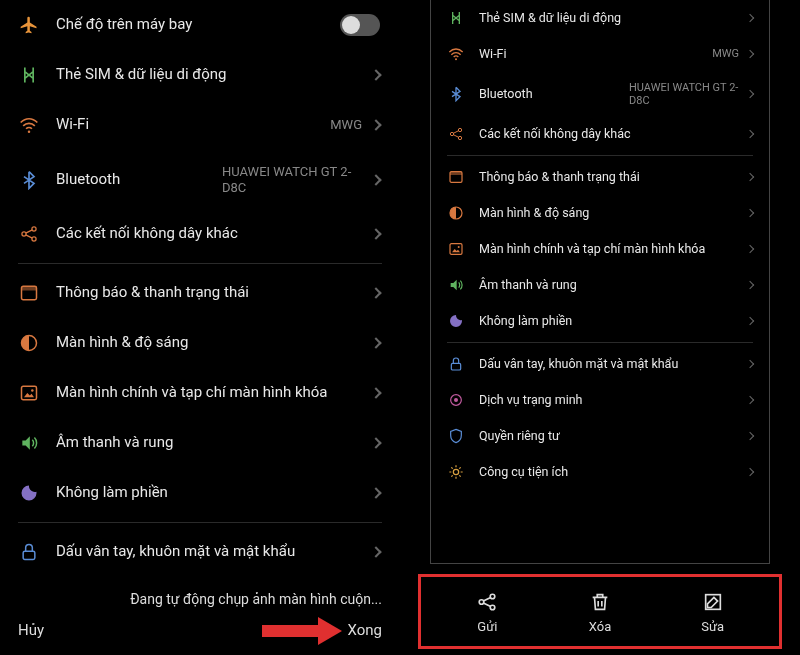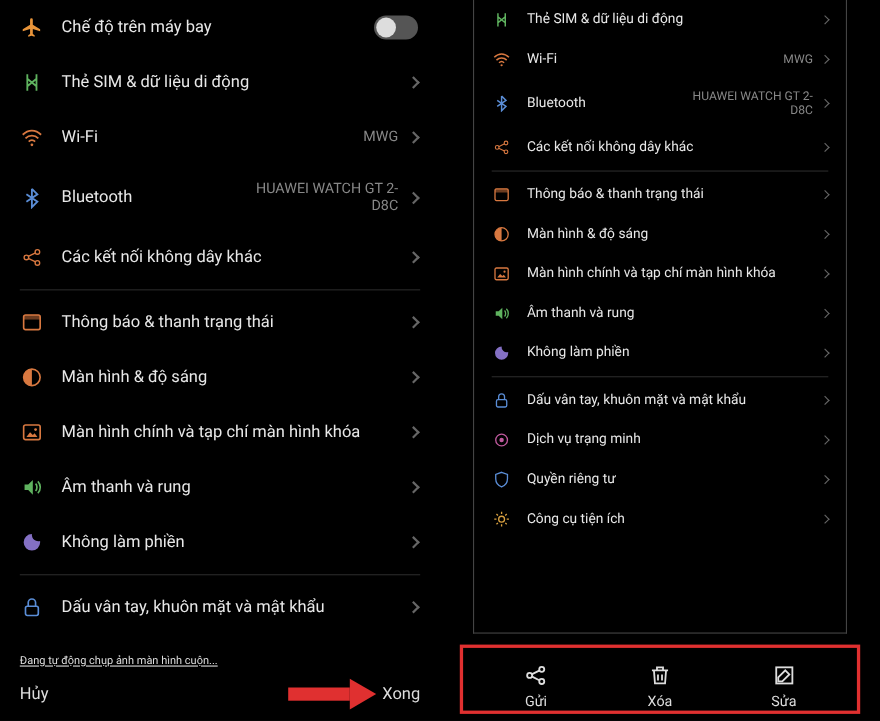--- a/index.html
+++ b/index.html
@@ -52,21 +52,20 @@
     flex: 1;
     margin-left: 16px;
     font-size: 15px;
     color: #e8e8e8;
     line-height: 1.3;
   }
   .label-sm { font-size: 12.5px; margin-left: 14px; }
   .value {
     font-size: 13px;
     color: #888;
-    text-align: right;
     max-width: 140px;
     line-height: 1.2;
   }
   .value-sm { font-size: 11px; max-width: 110px; }
   .chevron {
     width: 8px;
     height: 8px;
     border-top: 2px solid #666;
     border-right: 2px solid #666;
     transform: rotate(45deg);
@@ -94,25 +93,24 @@
   .divider {
     height: 1px;
     background: #2a2a2a;
     margin: 4px 18px;
   }
   .divider-sm { margin: 3px 16px; }
   .footer-left {
     padding: 10px 18px 16px;
   }
   .status-text {
-    font-size: 10px;
+    font-size: 14px;
     color: #ddd;
-    text-align: left;
+    text-align: right;
     margin-bottom: 14px;
-    text-decoration: underline;
   }
   .footer-buttons {
     display: flex;
     justify-content: space-between;
     align-items: flex-start;
   }
   .footer-btn {
     font-size: 15px;
     color: #ddd;
   }
@@ -152,21 +150,21 @@
     border: 1px solid #444;
     border-top: none;
     flex: 1;
     overflow: hidden;
     background: #000;
     padding-bottom: 4px;
   }
   .action-bar {
     display: flex;
     justify-content: space-around;
-    padding: 14px 10px 0;
+    padding: 14px 10px 12px;
     border: 3px solid #e03030;
     margin: 6px 18px 6px 18px;
   }
   .action-btn {
     display: flex;
     flex-direction: column;
     align-items: center;
     gap: 6px;
     color: #ddd;
     width: 70px;

